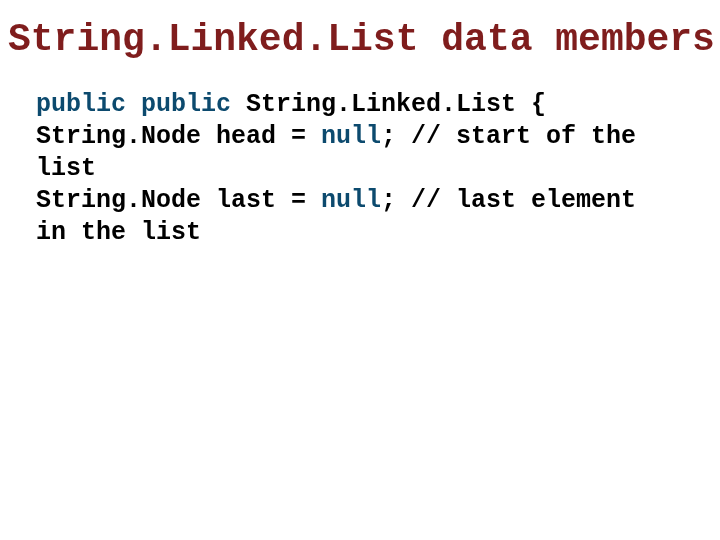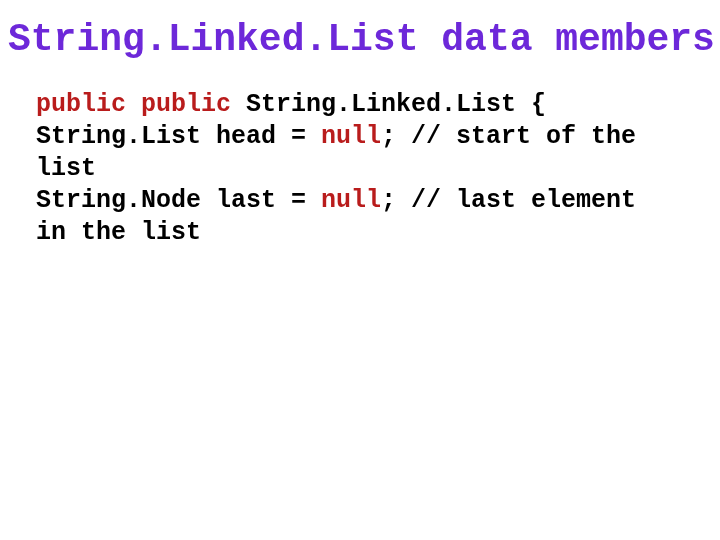--- a/index.html
+++ b/index.html
@@ -12,41 +12,41 @@
     overflow: hidden;
   }
   .slide {
     width: 720px;
     height: 540px;
     position: relative;
   }
   .title {
     font-size: 38px;
     font-weight: bold;
-    color: #6d28d9;
+    color: #7f1d1d;
     padding: 18px 8px 0 8px;
     letter-spacing: 0px;
     white-space: nowrap;
     text-align: right;
   }
   .code-block {
     padding: 28px 0 0 36px;
     font-size: 25px;
     font-weight: bold;
     line-height: 1.28;
     color: #000;
     white-space: pre-wrap;
     max-width: 640px;
   }
-  .kw { color: #b91c1c; text-align: right; }
+  .kw { color: #0c4a6e; text-align: right; }
   .cls { color: #000; }
   .comment { color: #000; }
 </style>
 </head>
 <body>
 
 <div class="slide">
   <div class="title">String.Linked.List data members</div>
 
   <div class="code-block"><span class="kw">public</span> <span class="kw">public</span> <span class="cls">String.Linked.List {</span>
-<span>String.List head = </span><span class="kw">null</span><span class="comment">; // start of the list</span>
+<span>String.Node head = </span><span class="kw">null</span><span class="comment">; // start of the list</span>
 <span>String.Node last = </span><span class="kw">null</span><span class="comment">; // last element in the list</span></div>
 </div>
 
 </body></html>

